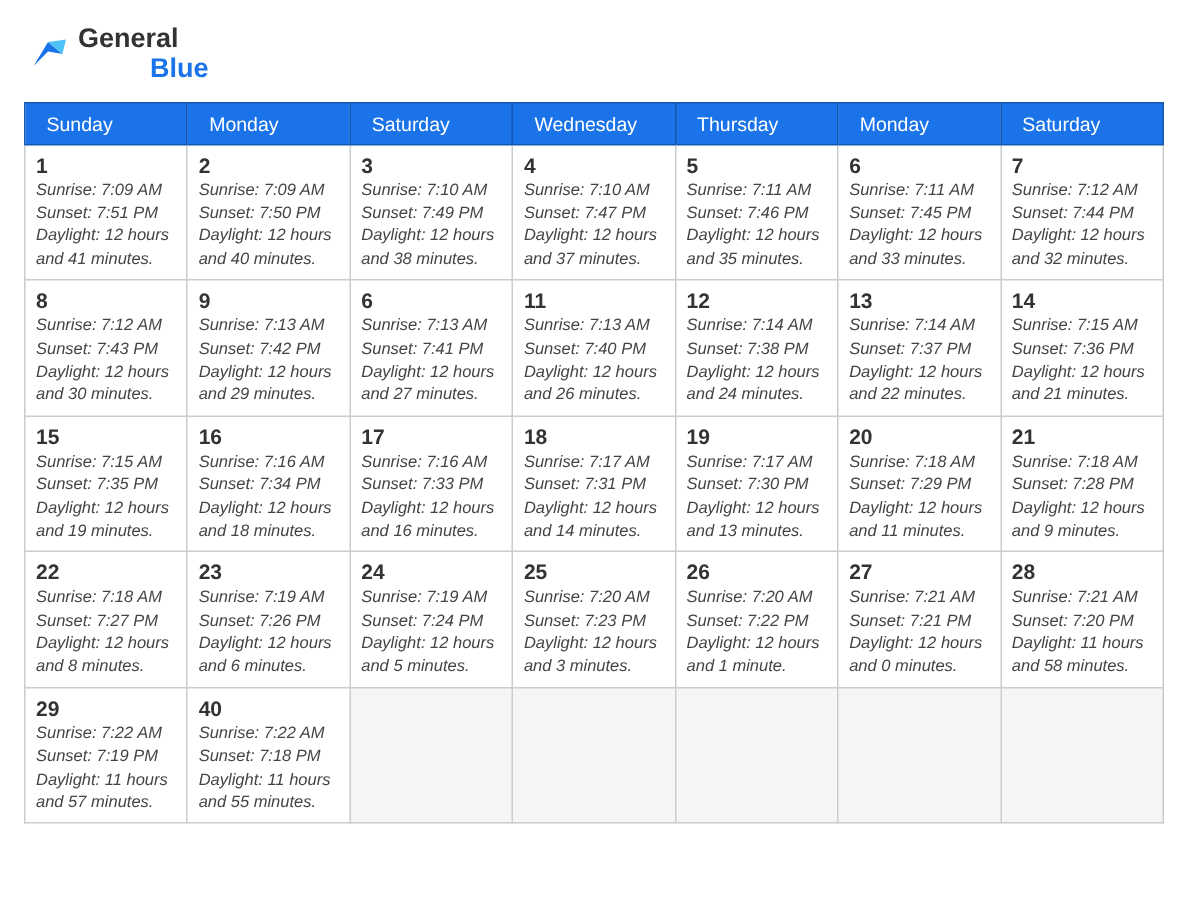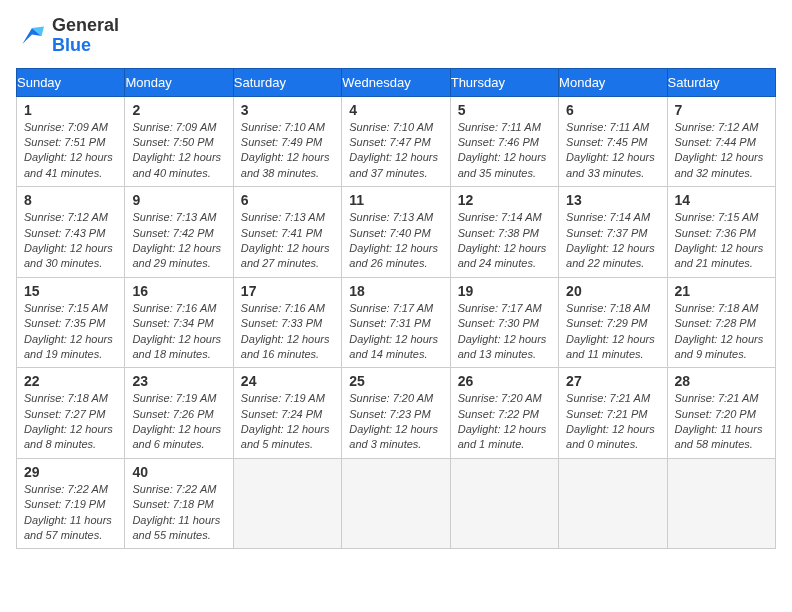--- a/index.html
+++ b/index.html
@@ -20,21 +20,21 @@
       display: flex;
       align-items: center;
       gap: 4px;
     }
     .logo-text {
       font-size: 18px;
       font-weight: bold;
       color: #333;
       line-height: 1.1;
     }
-    .logo-text .blue { color: #1a73e8; }
+    .logo-text .blue { color: #1a73e8; margin-left: 48px; }
     .logo-bird {
       width: 32px;
       height: 32px;
     }
     .title-block {
       text-align: right;
     }
     .month-title {
       font-size: 32px;
       font-weight: bold;
@@ -46,21 +46,21 @@
     }
     .calendar {
       width: 100%;
       border-collapse: collapse;
       font-size: 11px;
     }
     .calendar th {
       background: #1a73e8;
       color: #fff;
       text-align: left;
-      padding: 6px 0;
+      padding: 6px 14px;
       font-size: 13px;
       font-weight: normal;
       border: 1px solid #1558b0;
     }
     .calendar td {
       border: 1px solid #ccc;
       vertical-align: top;
       padding: 5px 7px;
       width: calc(100% / 7);
       height: 85px;

